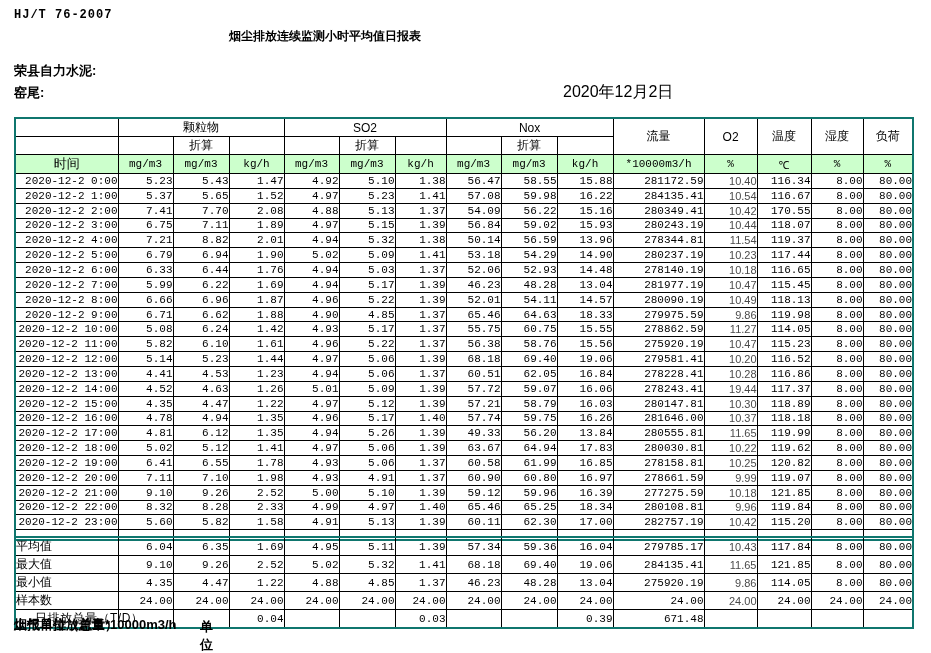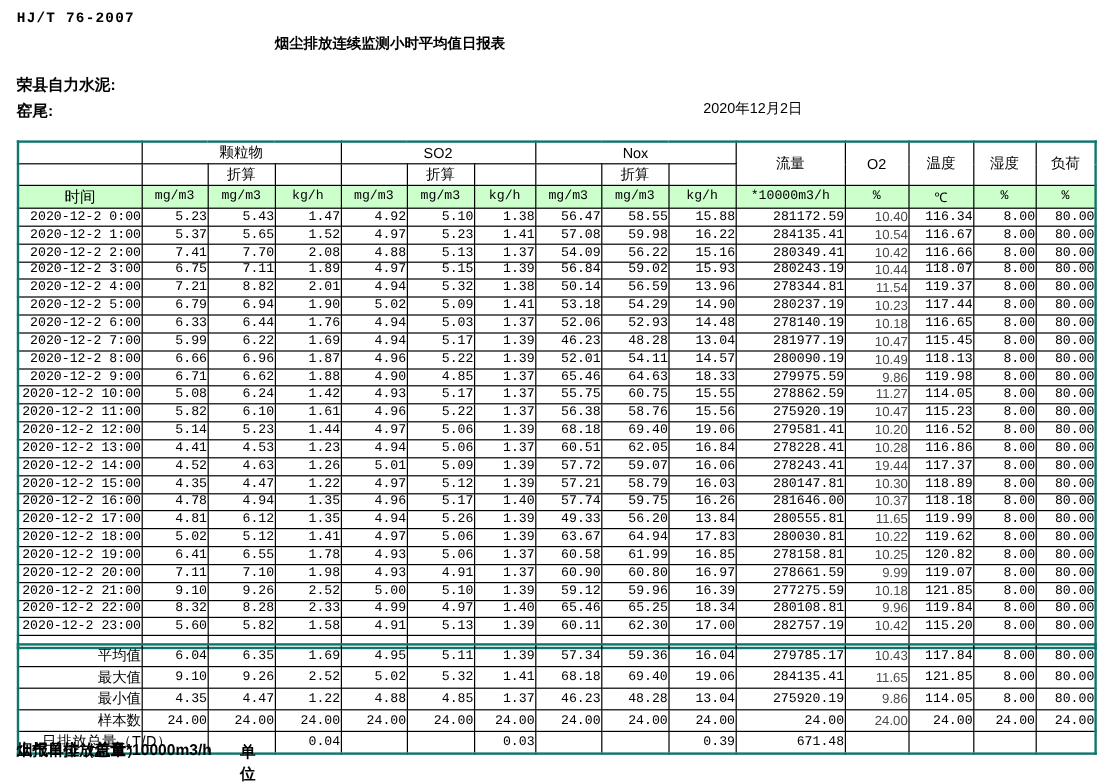--- a/index.html
+++ b/index.html
@@ -12,21 +12,21 @@
     position:absolute; left:14px; top:8px;
     font-family:"Liberation Mono","DejaVu Sans Mono",monospace;
     font-size:12px; font-weight:bold; letter-spacing:1px;
   }
   .title {
     position:absolute; left:0; top:28px; width:650px; text-align:center;
     font-size:12px; font-weight:bold;
   }
   .company { position:absolute; left:14px; top:62px; font-size:13px; font-weight:bold; }
   .kiln    { position:absolute; left:14px; top:84px; font-size:13px; font-weight:bold; }
-  .date    { position:absolute; left:563px; top:82px; font-size:12px; font-weight:normal;margin-left:23px; }
+  .date    { position:absolute; left:563px; top:82px; font-size:16px; font-weight:normal; }
 
   table.rep {
     position:absolute; left:14px; border-collapse:collapse; table-layout:fixed;
     width:898px; border:2px solid #0f766e;
   }
   table.main { top:117px; }
   table.sum  { top:536px; }
   table.rep td, table.rep th {
     border:1px solid #000; padding:0; margin:0; overflow:visible;
     font-weight:normal; white-space:nowrap; vertical-align:middle;
@@ -45,21 +45,21 @@
     text-align:right; padding-right:4px;
     font-family:"Liberation Mono","DejaVu Sans Mono",monospace; font-size:11px;
   }
   td.num {
     text-align:right; padding-right:10px;
     font-family:"Liberation Mono","DejaVu Sans Mono",monospace; font-size:11px;
   }
   td.o2 { font-family:"Liberation Sans","DejaVu Sans",sans-serif; color:#4a4a4a; font-size:11px; }
   tr.spacer { height:10px; }
   tr.srow { height:15px; }
-  td.slabel { text-align:right; padding-right:3px; font-size:12px; }
+  td.slabel { padding-right:3px; font-size:12px; }
   td.slabel.dleft { text-align:left; padding-left:19px; letter-spacing:0.5px; }
   .foot1 {
     position:absolute; left:14px; top:616px; font-size:13px; font-weight:bold;
   }
   .foot2 { position:absolute; left:14px; top:616px; font-size:13px; font-weight:bold; }
   .foot2 .unitword { position:absolute; left:186px; top:2px; }
 </style>
 </head>
 <body>
 
@@ -172,21 +172,21 @@
           <td class="num">7.70</td>
           <td class="num">2.08</td>
           <td class="num">4.88</td>
           <td class="num">5.13</td>
           <td class="num">1.37</td>
           <td class="num">54.09</td>
           <td class="num">56.22</td>
           <td class="num">15.16</td>
           <td class="num">280349.41</td>
           <td class="num o2">10.42</td>
-          <td class="num">116.66</td>
+          <td class="num">170.55</td>
           <td class="num">8.00</td>
           <td class="num">80.00</td>
         </tr>
         <tr class="datarow">
           <td class="time">2020-12-2 3:00</td>
           <td class="num">6.75</td>
           <td class="num">7.11</td>
           <td class="num">1.89</td>
           <td class="num">4.97</td>
           <td class="num">5.15</td>

